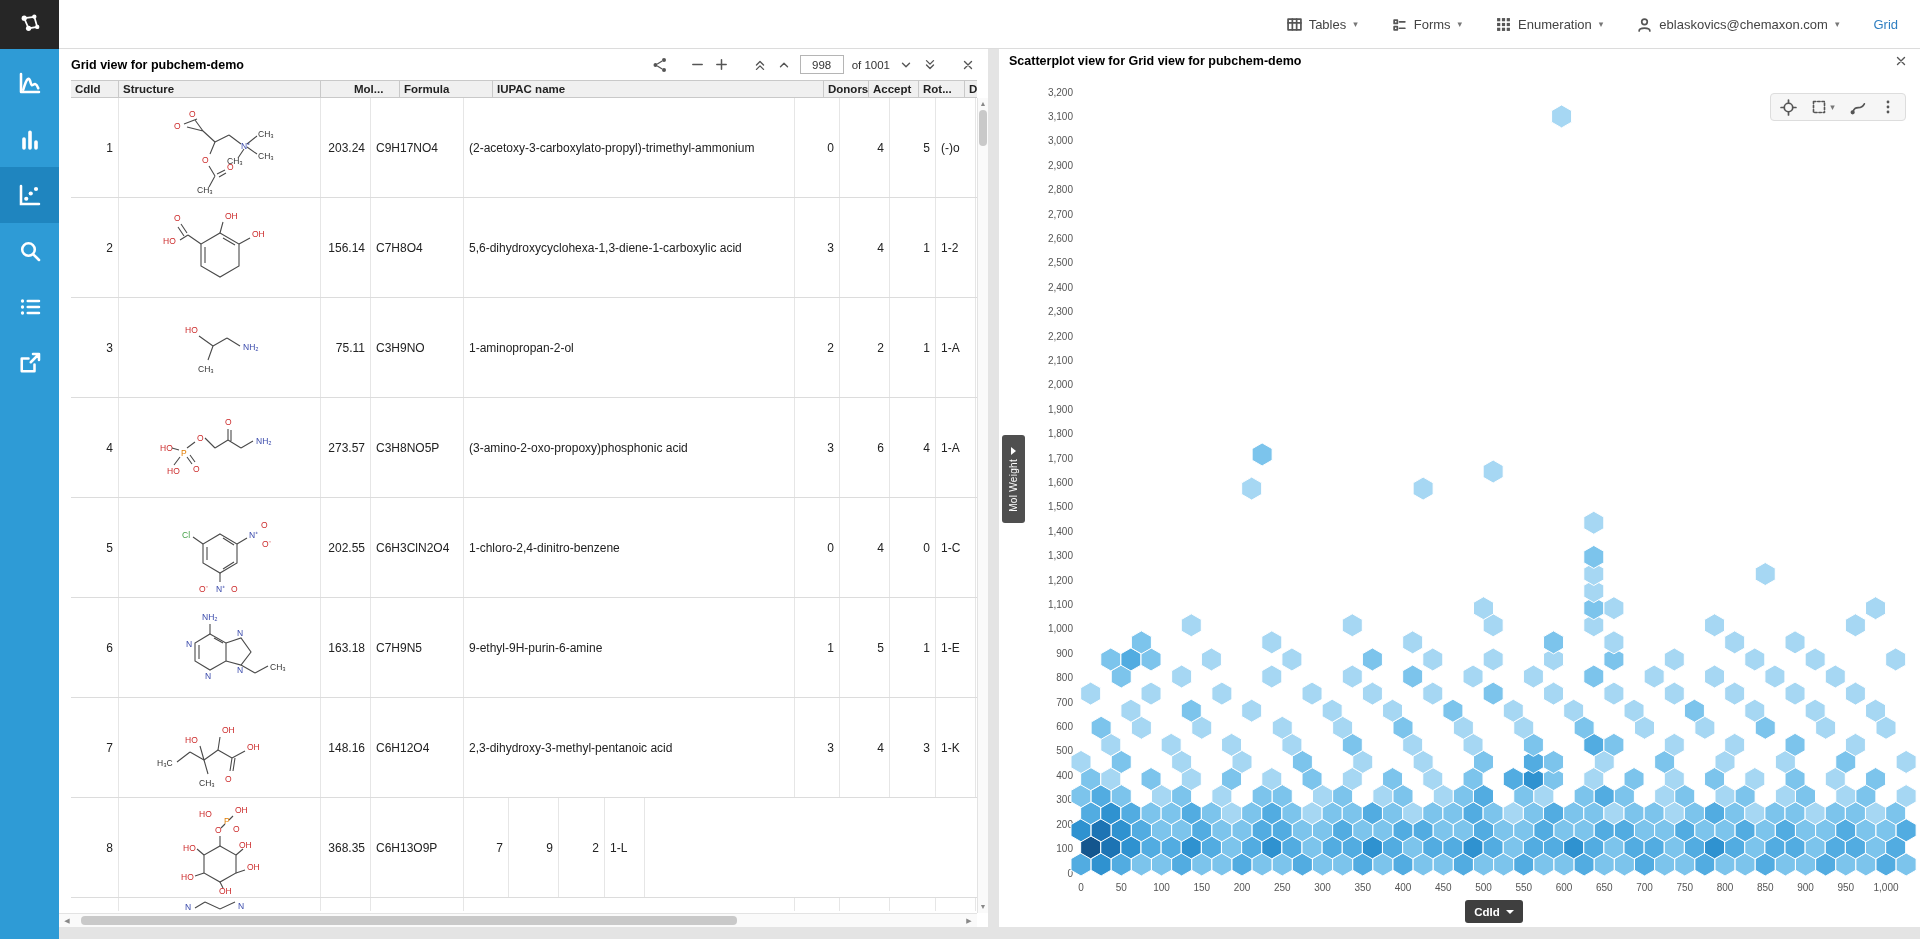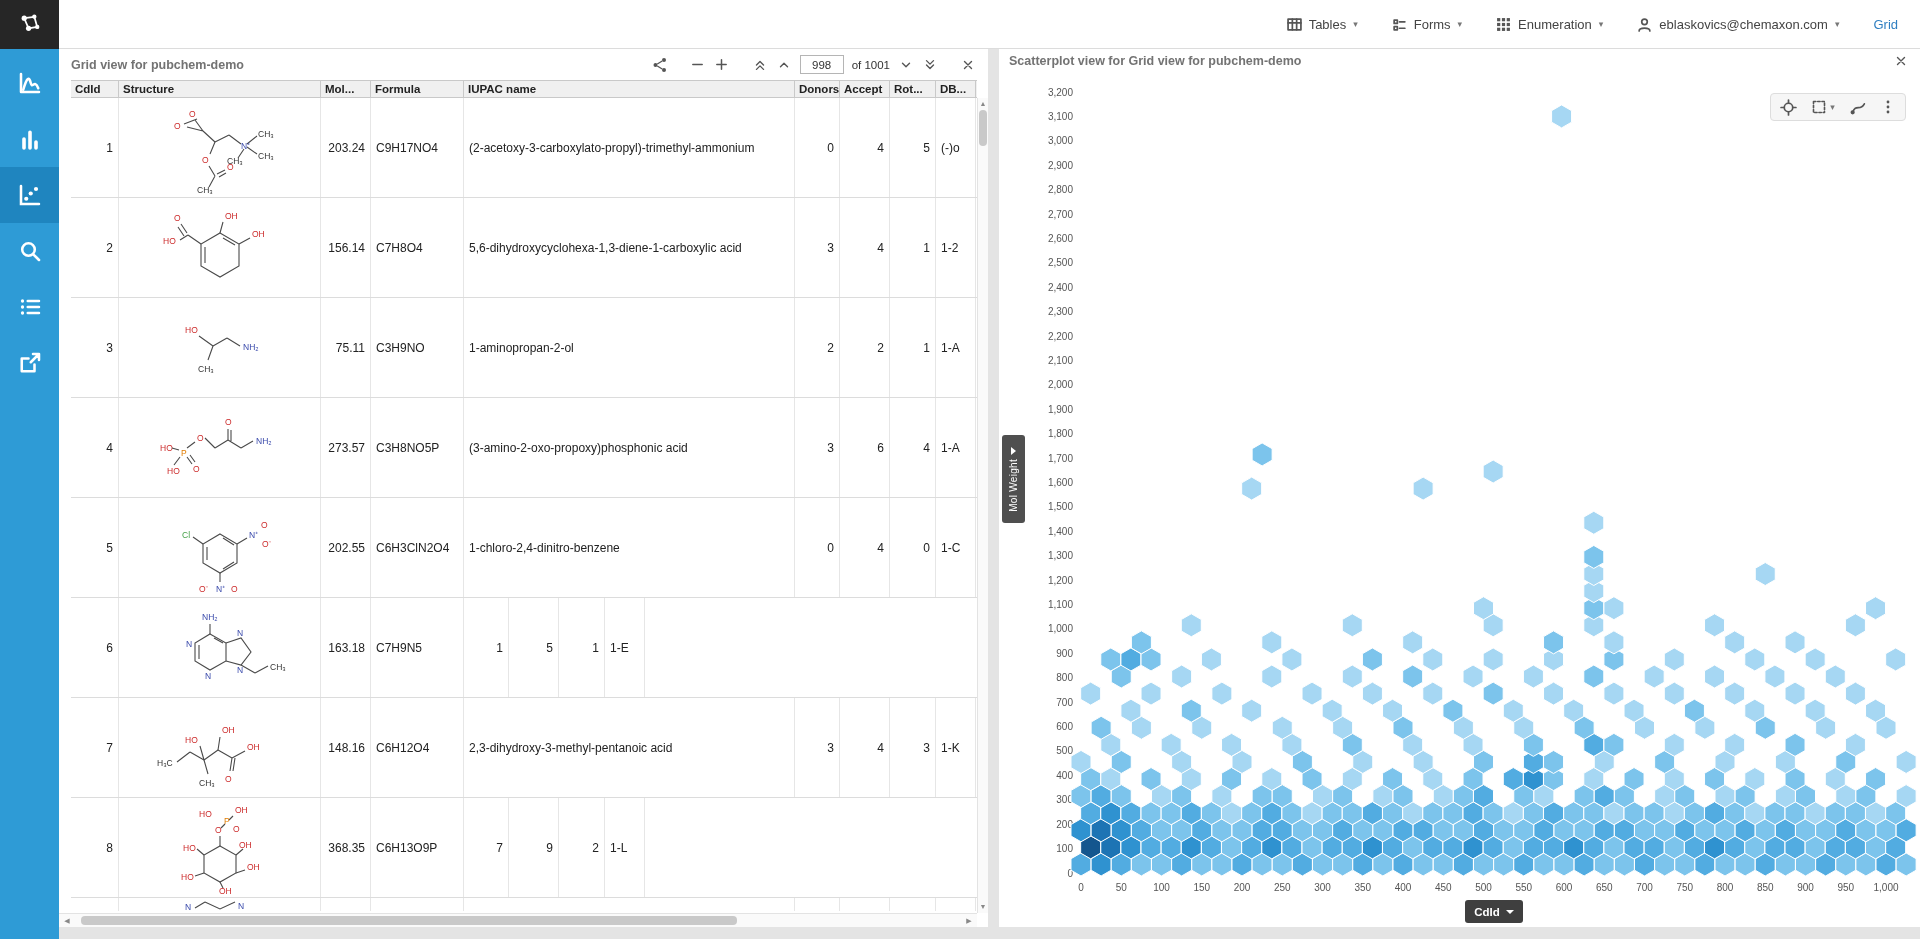--- a/index.html
+++ b/index.html
@@ -21,21 +21,21 @@
   .side-item{width:59px;height:56px;display:flex;align-items:center;justify-content:center;cursor:pointer}
   .side-item.active{background:#1f85bf}
   svg.sic{stroke:#fff;fill:none;stroke-width:1.7;stroke-linecap:round;stroke-linejoin:round}
 
   
   .panel{position:absolute;top:49px;background:#fff}
   #grid-panel{left:59px;width:929px;height:878px}
   #scatter-panel{left:999px;width:921px;height:878px}
 
   .p-head{height:31px;display:flex;align-items:center;padding:0 8px 0 12px}
-  .p-title{font-size:12.5px;font-weight:700;color:#737373;white-space:nowrap}
+  .p-title{font-size:12.5px;font-weight:700;color:#000000;white-space:nowrap}
   .g-tools{margin-left:auto;display:flex;align-items:center}
   .icon-btn{width:24px;height:22px;display:flex;align-items:center;justify-content:center;cursor:pointer}
   .sp{width:14px}
   .pager-input{width:44px;height:19px;border:1px solid #b5b5b5;font-size:11.5px;text-align:center;color:#333;margin:0 4px;font-family:"Liberation Sans",sans-serif}
   .of-label{font-size:11.5px;color:#333;margin:0 4px;white-space:nowrap}
 
   
   .tbl{position:absolute;left:12px;top:31px;width:906px;bottom:14px;overflow:hidden}
   .thead{display:flex;height:18px;background:#f0f0f0;border-top:1px solid #c9c9c9;border-bottom:1px solid #c9c9c9}
   .th{font-size:11.5px;font-weight:700;color:#222;padding:2px 4px 0 4px;border-right:1px solid #c9c9c9;overflow:hidden;white-space:nowrap;flex:none;cursor:pointer}
@@ -235,21 +235,21 @@
             <path d="M4,4 L12,12 M12,4 L4,12"></path>
           </svg>
       </div>
     </div>
   </div>
 
   <div class="tbl">
     <div class="thead" id="thead">
         <div class="th" style="width: 48px;">CdId</div>
         <div class="th" style="width: 202px;">Structure</div>
-        <div class="th" style="width: 50px;">Mol...</div>
+        <div class="th" style="width: 50px; margin-left: 29px;">Mol...</div>
         <div class="th" style="width: 93px;">Formula</div>
         <div class="th" style="width: 331px;">IUPAC name</div>
         <div class="th" style="width: 45px;">Donors</div>
         <div class="th" style="width: 50px;">Accept</div>
         <div class="th" style="width: 46px;">Rot...</div>
         <div class="th" style="width: 40px;">DB...</div>
       </div>
     <div id="tbody">
         <div class="trow">
           <div class="td" style="width: 48px; justify-content: flex-end;">1</div>
@@ -376,20 +376,21 @@
               <text class="mN" x="102" y="36">N</text>
               <text class="mN" x="102" y="73">N</text>
               <path class="mB" d="M75,34 L75,24"></path>
               <text class="mN" x="67" y="20">NH₂</text>
               <path class="mB" d="M106,65 L120,73 M120,73 L133,66"></path>
               <text class="mC" x="135" y="70">CH₃</text>
             </svg>
           </div>
           <div class="td" style="width: 50px; justify-content: flex-end;">163.18</div>
           <div class="td" style="width: 93px; justify-content: flex-start;">C7H9N5</div>
+          <div class="td" style="width: 331px; justify-content: flex-start;">9-ethyl-9H-purin-6-amine</div>
           <div class="td" style="width: 45px; justify-content: flex-end;">1</div>
           <div class="td" style="width: 50px; justify-content: flex-end;">5</div>
           <div class="td" style="width: 46px; justify-content: flex-end;">1</div>
           <div class="td" style="width: 40px; justify-content: flex-start;">1-E</div>
         </div>
         <div class="trow">
           <div class="td" style="width: 48px; justify-content: flex-end;">7</div>
           <div class="td" style="width: 202px; justify-content: center;">
             <svg viewBox="0 0 170 95" width="188" height="95">
               <text class="mC" x="22" y="66">H₃C</text>

